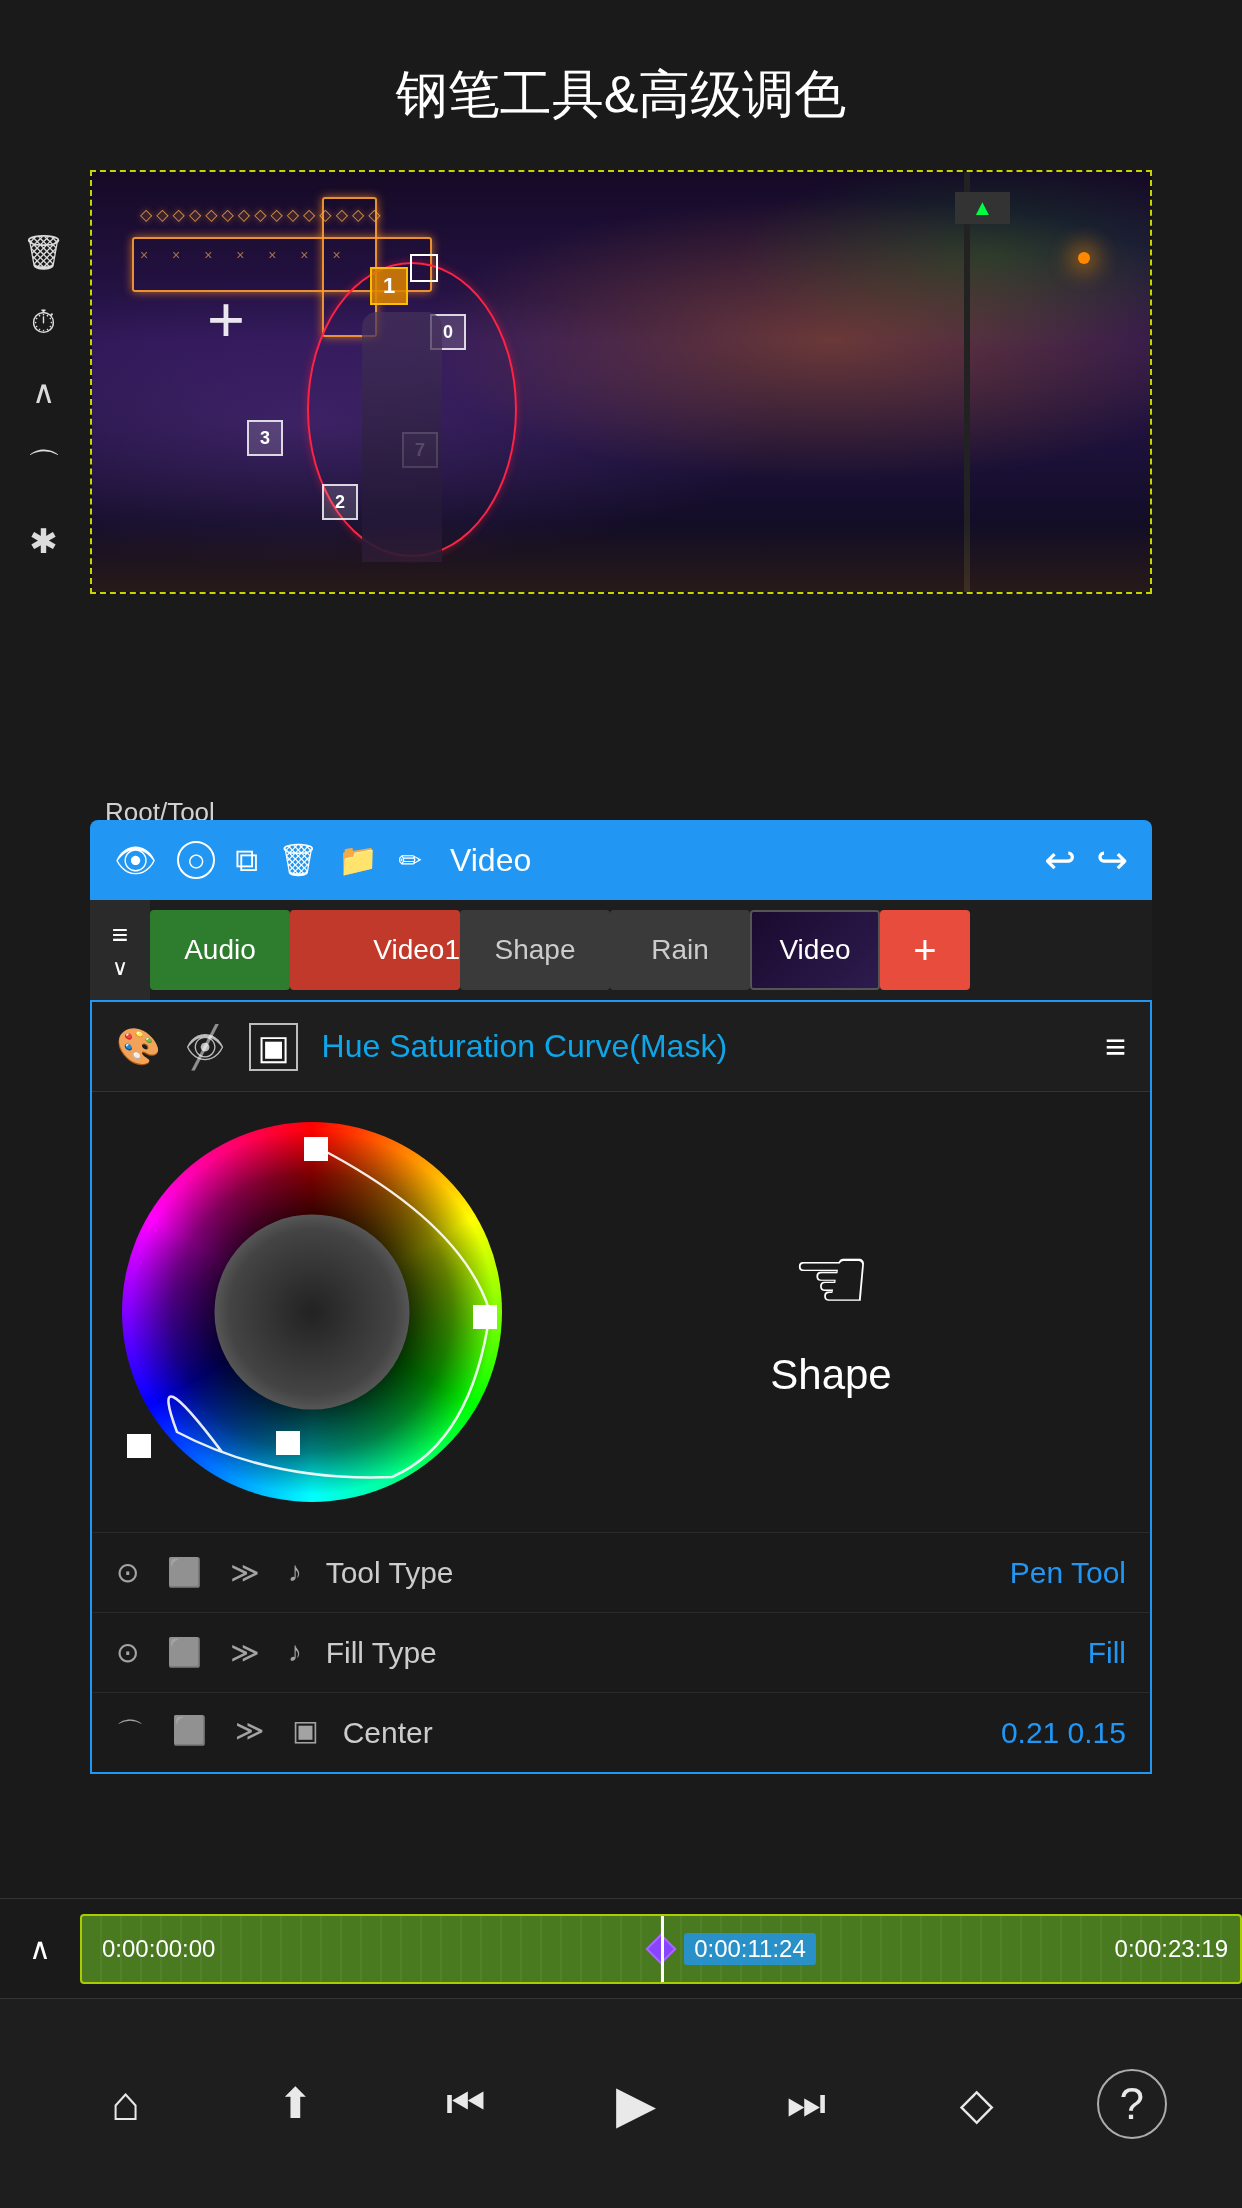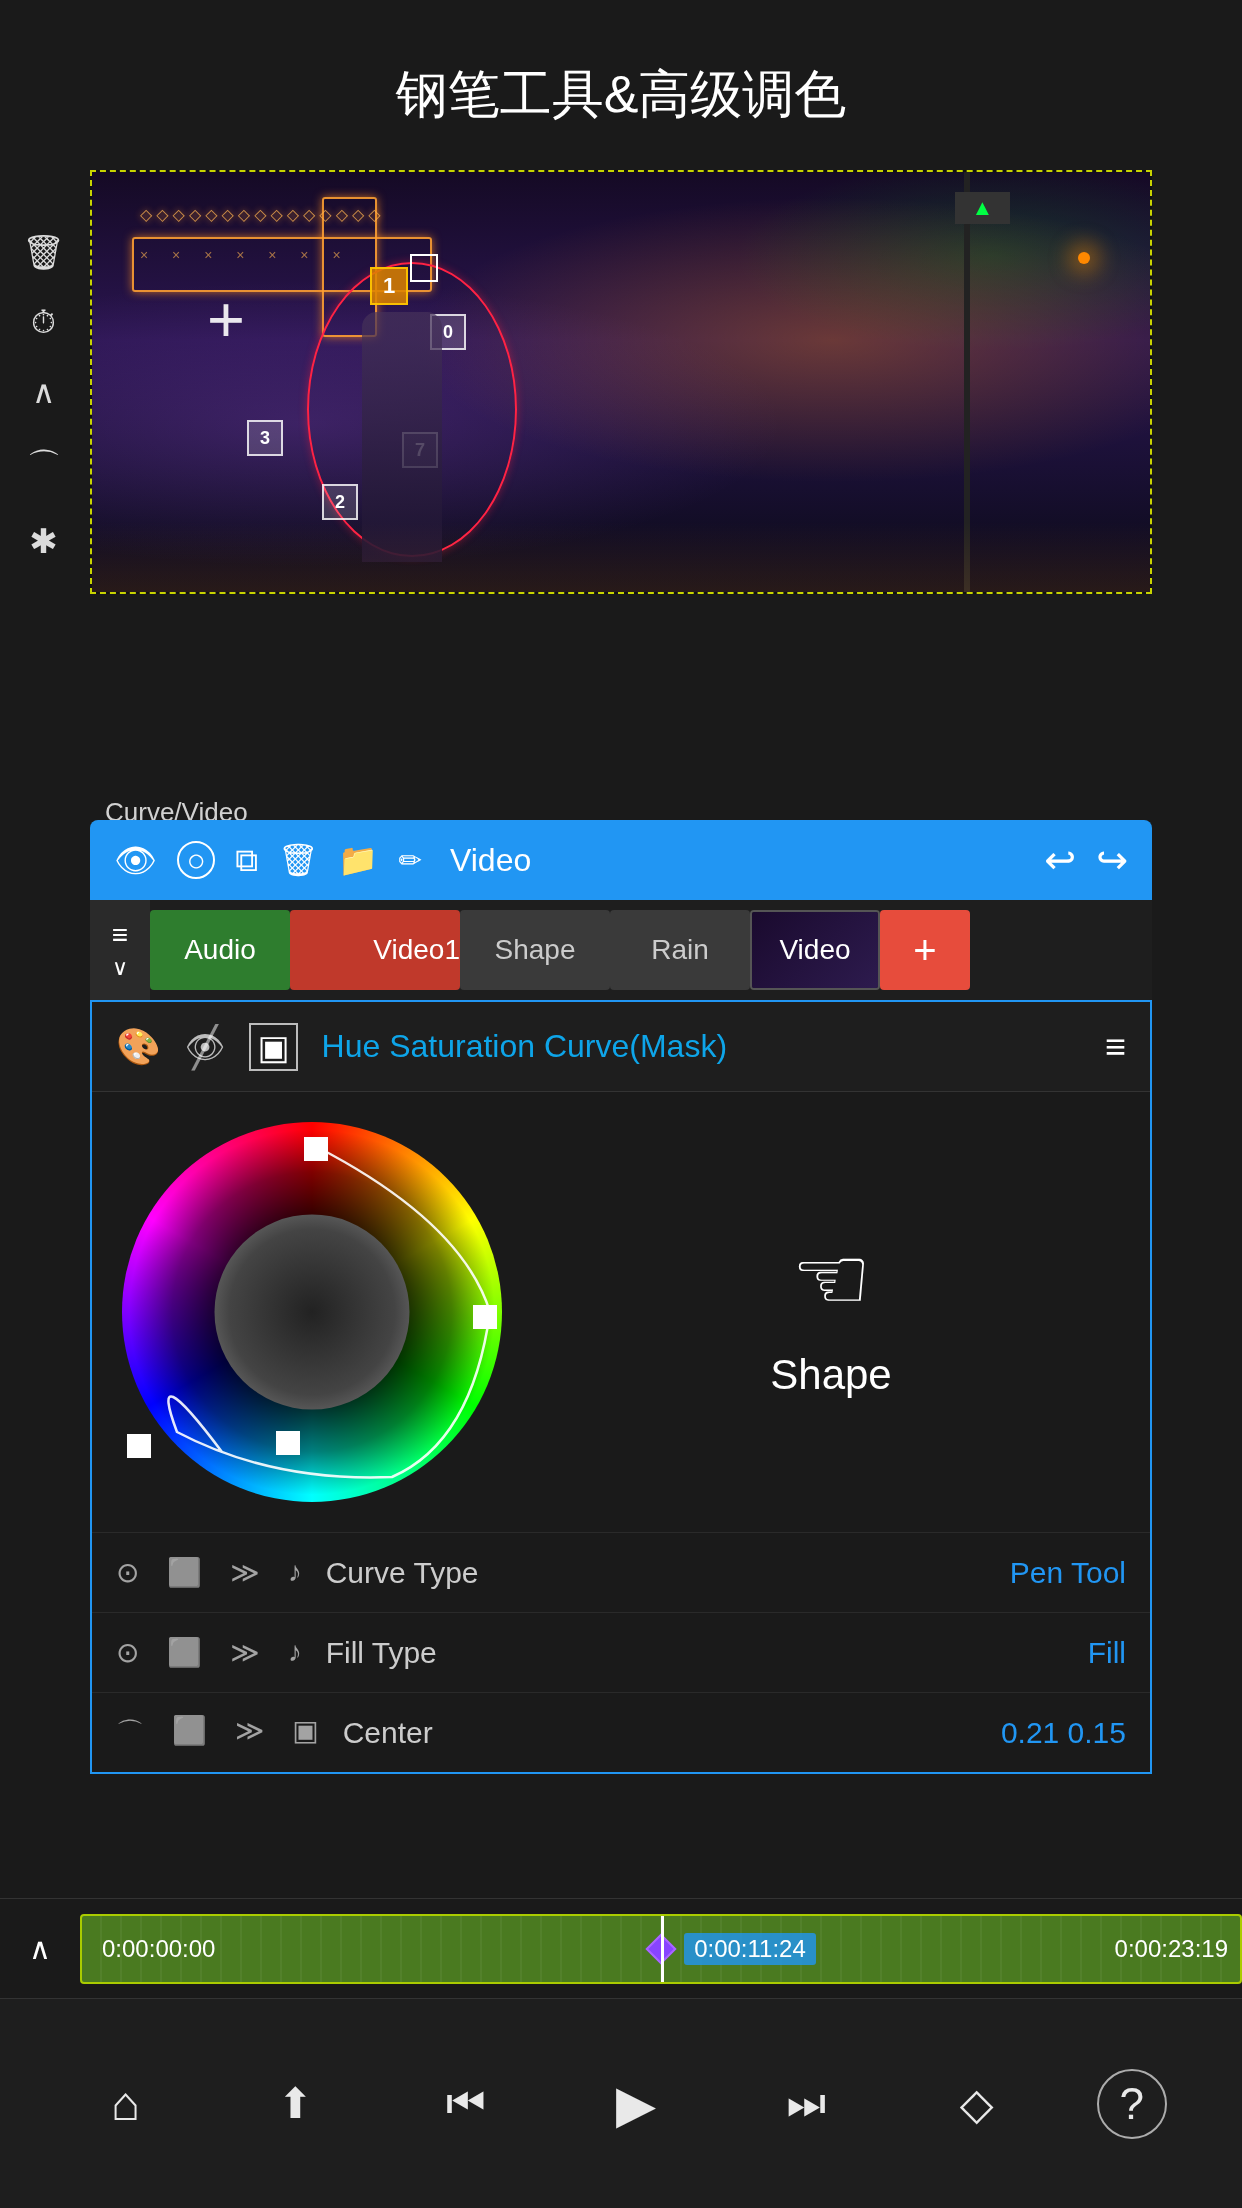--- a/index.html
+++ b/index.html
@@ -343,21 +343,21 @@
     <div style="position:absolute;right:140px;top:20px;width:55px;height:32px;background:#333;display:flex;align-items:center;justify-content:center;color:#00ff44;font-size:22px;">▲</div>
 
     <div style="position:absolute;right:60px;top:80px;width:12px;height:12px;background:#ff8800;border-radius:50%;box-shadow:0 0 20px 10px rgba(255,140,0,0.4);"></div>
 
     <div style="position:absolute;bottom:30px;left:270px;width:80px;height:250px;background:linear-gradient(180deg,rgba(70,50,90,0.7) 0%,rgba(30,20,50,0.9) 100%);border-radius:15px 15px 0 0;"></div>
 
     <div style="position:absolute;bottom:0;left:0;right:0;height:70px;background:linear-gradient(180deg,transparent,rgba(255,140,50,0.12));"></div>
   </div>
 </div>
 
-<div style="position:absolute;top:797px;left:105px;color:rgba(255,255,255,0.8);font-size:26px;">Curve/Video</div>
+<div style="position:absolute;top:797px;left:105px;color:rgba(255,255,255,0.8);font-size:26px;">Root/Tool</div>
 
 <div class="control-bar">
 
   <div style="color:white;font-size:34px;">👁</div>
 
   <div style="color:white;font-size:32px;border:2px solid white;border-radius:50%;width:38px;height:38px;display:flex;align-items:center;justify-content:center;">○</div>
 
   <div style="color:white;font-size:32px;">⧉</div>
 
   <div style="color:white;font-size:32px;">🗑</div>
@@ -449,21 +449,21 @@
     </div>
   </div>
 
   <div class="prop-row">
     <div class="prop-icons">
       <span class="prop-icon">⊙</span>
       <span class="prop-icon">⬜</span>
       <span class="prop-icon">≫</span>
       <span class="prop-icon">♪</span>
     </div>
-    <span class="prop-name">Curve Type</span>
+    <span class="prop-name">Tool Type</span>
     <span class="prop-value">Pen Tool</span>
   </div>
 
   <div class="prop-row">
     <div class="prop-icons">
       <span class="prop-icon">⊙</span>
       <span class="prop-icon">⬜</span>
       <span class="prop-icon">≫</span>
       <span class="prop-icon">♪</span>
     </div>

